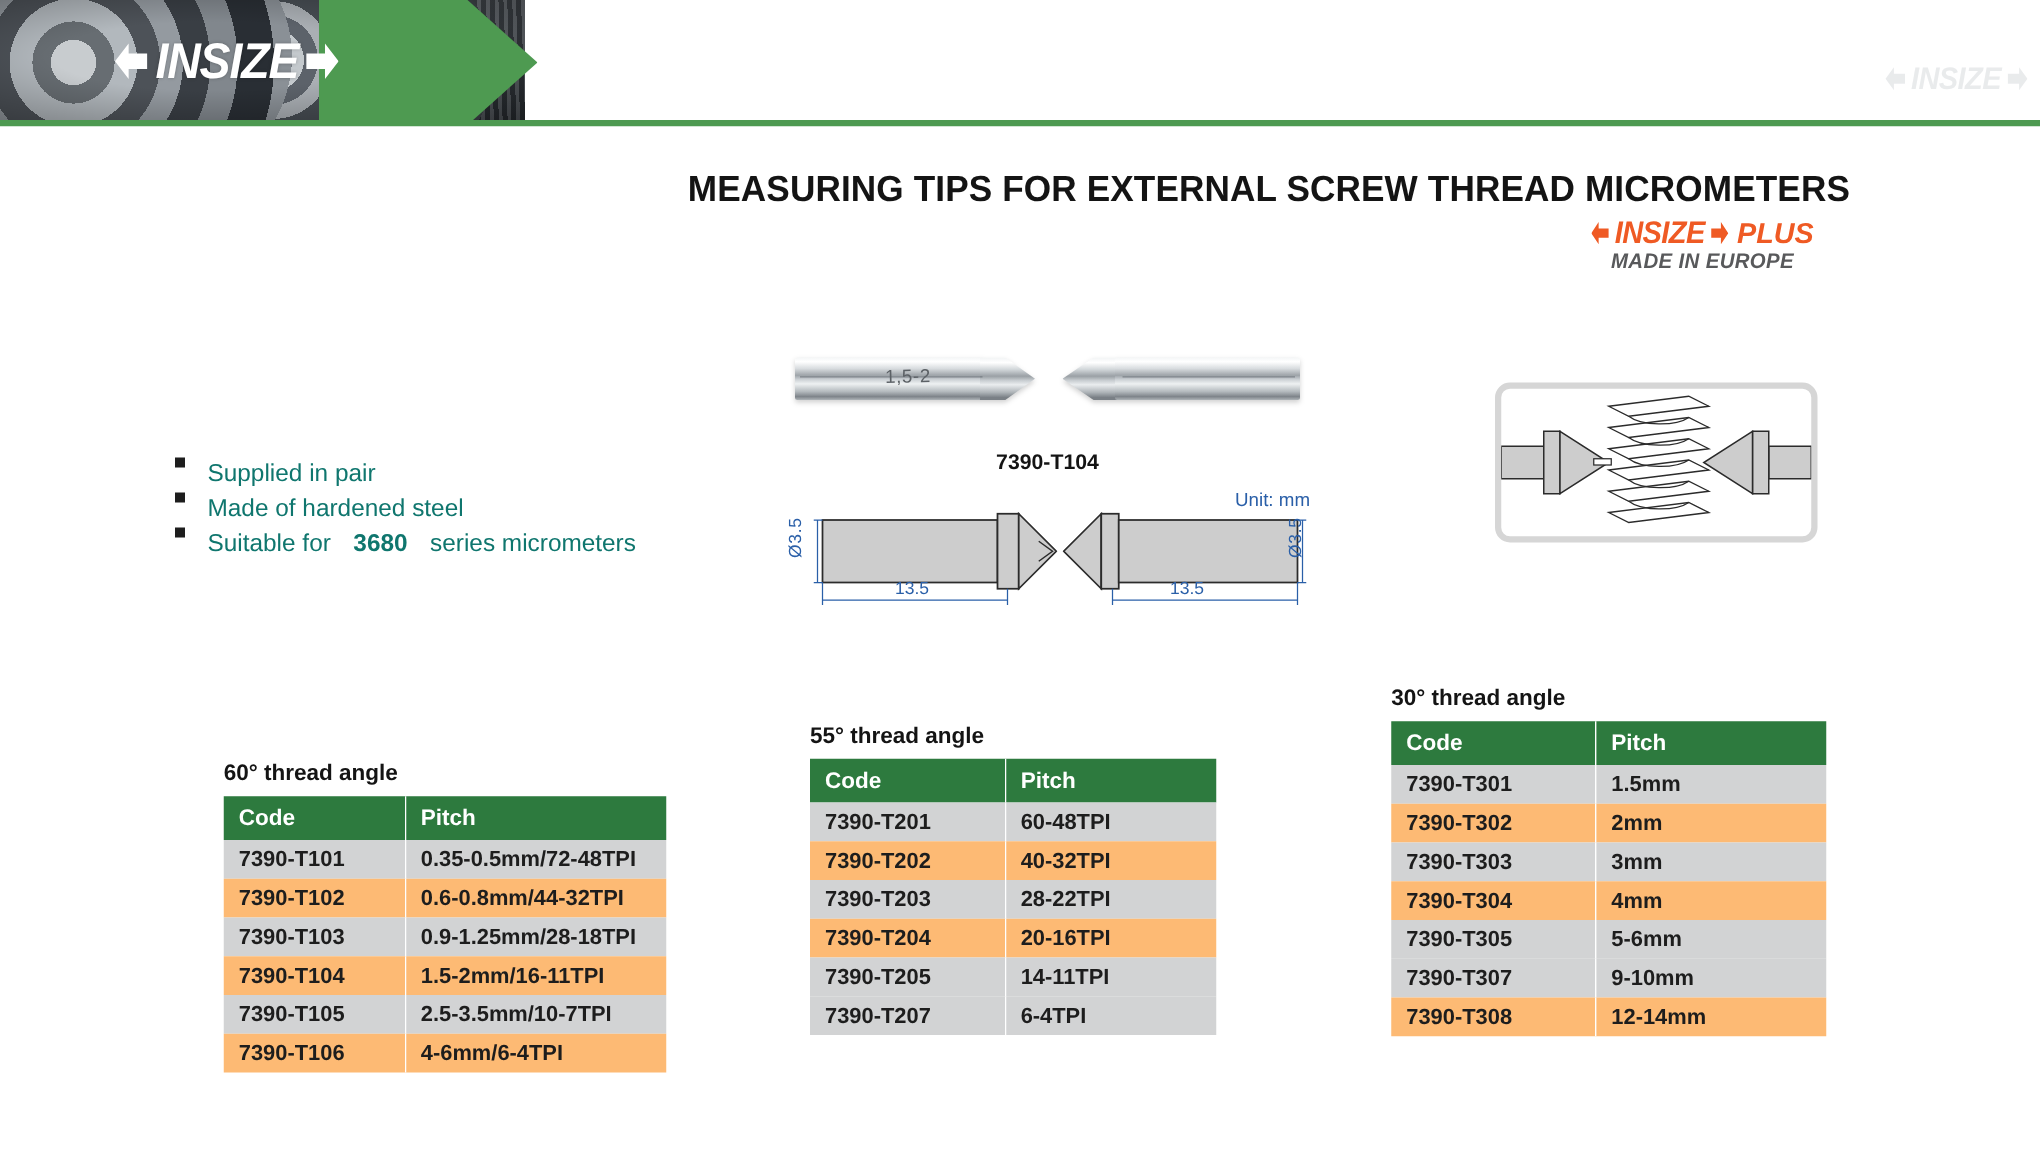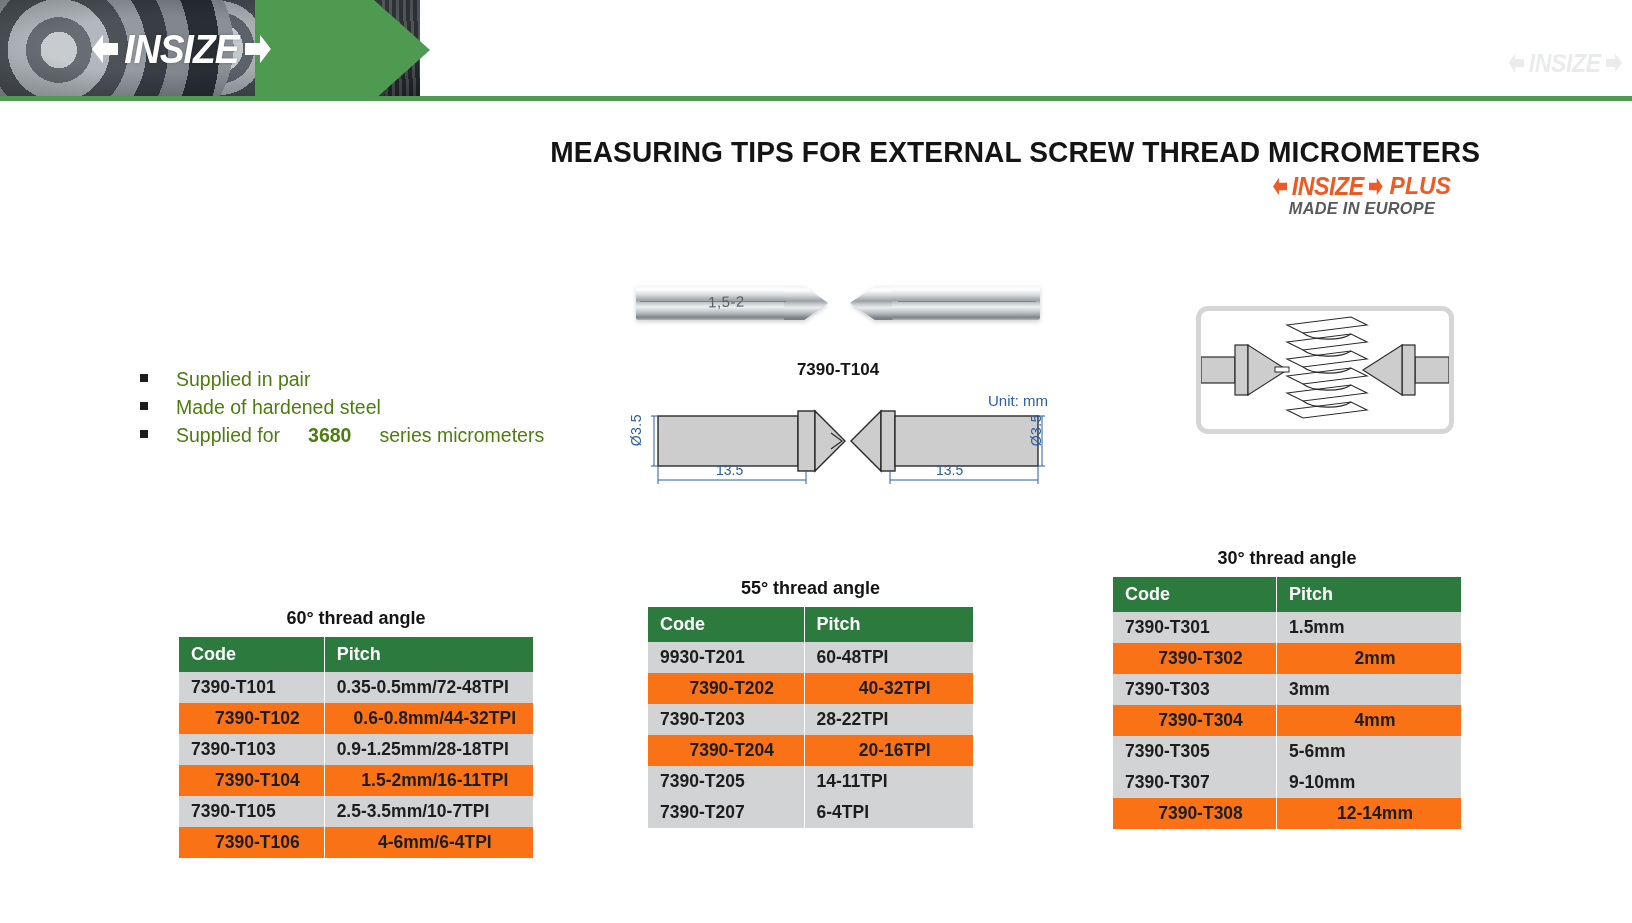--- a/index.html
+++ b/index.html
@@ -110,22 +110,22 @@
   }
   .pb-made {
     margin-top: 2px;
     font-weight: bold; font-style: italic; font-size: 17px; color: #58595b;
     letter-spacing: .3px; transform: scaleX(.96);
   }
 
   
   .features { position: absolute; top: 368px; left: 140px; }
   .feat-row {
-    display: flex; align-items: center; gap: 28px;
-    font-size: 19.5px; color: #4d7c0f; line-height: 23px; margin-bottom: 5px;
+    display: flex; align-items: flex-start; gap: 18px;
+    font-size: 19.5px; color: #0f766e; line-height: 23px; margin-bottom: 5px;
   }
   .feat-bullet {
     width: 8px; height: 8px; background: #1d1d1d; flex: 0 0 auto;
     position: relative; top: -2px;
   }
   .feat-row b { font-weight: bold; }
 
   
   .photo-area { position: absolute; top: 272px; left: 628px; width: 420px; height: 68px; }
   .tip {
@@ -174,37 +174,37 @@
   .thread-illo {
     position: absolute; top: 306px; left: 1196px;
     width: 258px; height: 128px;
     border: 5px solid #d6d6d6; border-radius: 12px;
     background: #ffffff;
   }
 
   
   .tbl-wrap { position: absolute; }
   .tbl-title {
-    font-size: 18px; font-weight: bold; color: #141414; margin-bottom: 8px; text-align: center;
+    font-size: 18px; font-weight: bold; color: #141414; margin-bottom: 8px;
   }
   table.spec { border-collapse: collapse; width: 100%; table-layout: fixed; }
   table.spec th {
     background: #2d7a3e; color: #ffffff; font-size: 18px; font-weight: bold;
     text-align: left; padding: 7px 0 7px 12px; height: 33px;
     border-right: 1px solid #ffffff;
   }
   table.spec th:last-child { border-right: none; }
   table.spec td {
     font-size: 17.5px; color: #1d1d1d; padding: 5px 0 5px 12px; height: 29px;
     border-right: 1px solid #ffffff;
   }
   table.spec td:last-child { border-right: none; font-weight: bold; }
   table.spec td.code { font-weight: bold; }
   table.spec tr.odd td { background: #d2d3d4; }
-  table.spec tr.even td { background: #f97316; text-align: center; }
+  table.spec tr.even td { background: #fdba74; }
 
   #t60 { top: 608px; left: 143px; width: 390px; padding-left: 36px; }
   #t55 { top: 578px; left: 648px; width: 325px; }
   #t30 { top: 548px; left: 1113px; width: 348px; }
 </style>
 </head>
 <body>
 
 <div class="page">
 
@@ -245,21 +245,21 @@
     <div class="feat-row">
       <span class="feat-bullet"></span>
       <span>Supplied in pair</span>
     </div>
     <div class="feat-row">
       <span class="feat-bullet"></span>
       <span>Made of hardened steel</span>
     </div>
     <div class="feat-row">
       <span class="feat-bullet"></span>
-      <span>Supplied for </span>
+      <span>Suitable for </span>
         <b>3680</b>
         <span> series micrometers</span>
     </div>
   </div>
 
   <div class="photo-area">
 
     <div class="tip" style="left:8px; width:190px;">
       <div class="tip-body" style="left:0; width:152px;"></div>
       <div class="tip-cone" style="left:148px; width:44px; clip-path:polygon(0 0,46% 0,100% 50%,46% 100%,0 100%);"></div>
@@ -389,21 +389,21 @@
     <div class="tbl-title">55° thread angle</div>
     <table class="spec">
       <thead>
         <tr>
           <th style="width:48%">Code</th>
           <th style="width:52%">Pitch</th>
         </tr>
       </thead>
       <tbody>
         <tr class="odd">
-            <td class="code">9930-T201</td>
+            <td class="code">7390-T201</td>
             <td>60-48TPI</td>
           </tr>
         <tr class="even">
             <td class="code">7390-T202</td>
             <td>40-32TPI</td>
           </tr>
         <tr class="odd">
             <td class="code">7390-T203</td>
             <td>28-22TPI</td>
           </tr>

